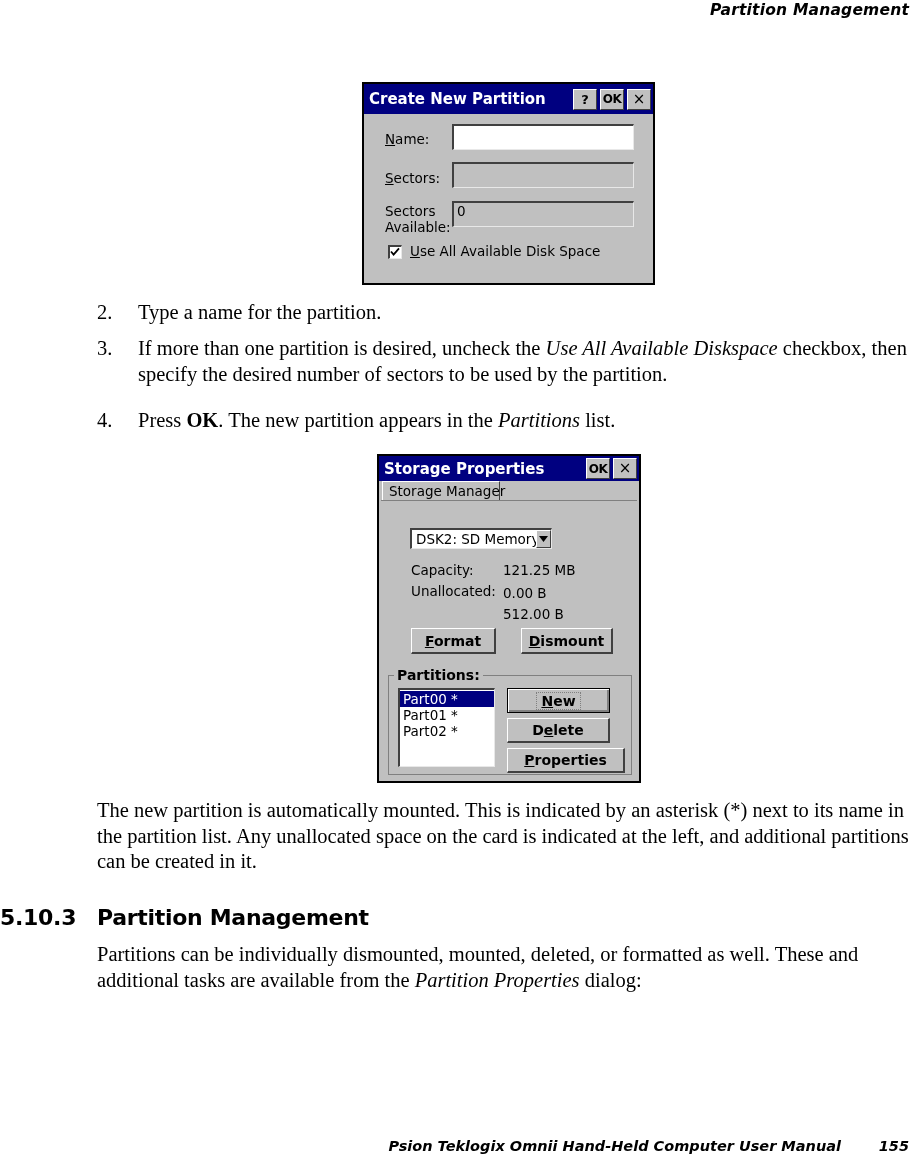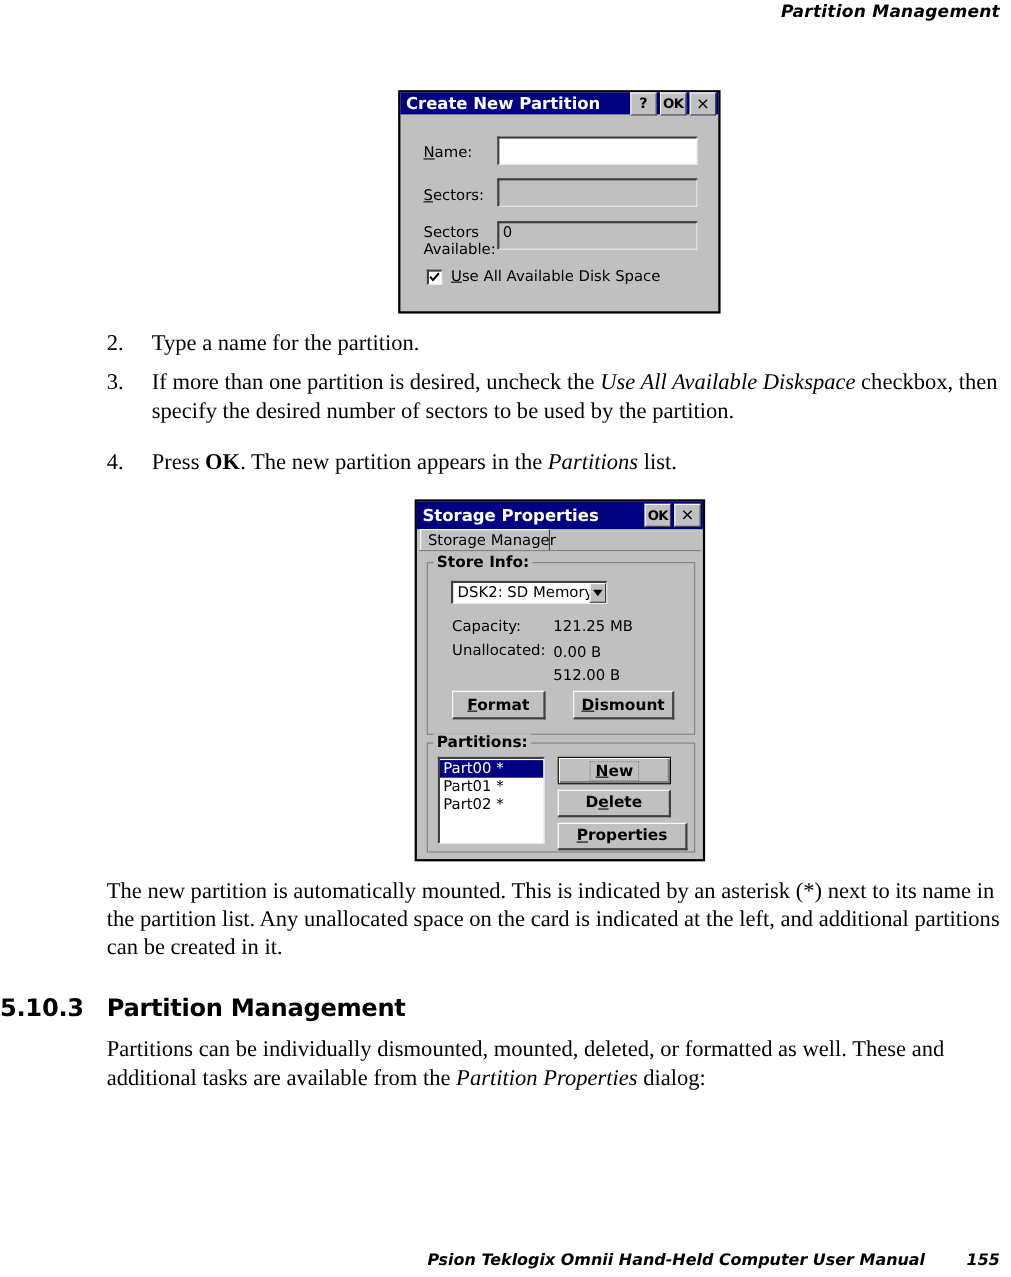--- a/index.html
+++ b/index.html
@@ -98,21 +98,21 @@
   .ce-dialog {
     position: absolute;
     background: #c0c0c0;
     border: 2px solid #000000;
     box-sizing: border-box;
     font-family: "DejaVu Sans", sans-serif;
     font-size: 13px;
     color: #000000;
   }
   .ce-titlebar {
-    height: 20px;
+    height: 30px;
     background: #000080;
     display: flex;
     align-items: center;
     padding: 0 2px 0 5px;
     box-sizing: border-box;
   }
   .ce-title {
     flex: 1 1 auto;
     color: #ffffff;
     font-weight: bold;
@@ -355,23 +355,20 @@
 
   <div class="ce-titlebar" style="height:25px;">
     <span class="ce-title">Storage Properties</span>
     <span class="ce-tbtn ok">OK</span>
     <span class="ce-tbtn close">×</span>
   </div>
 
   <div class="ce-tabstrip" style="left:2px; top:43px; width:256px; height:1px;"></div>
   <div class="ce-tab" style="left:3px; top:25px; width:118px; height:19px;">Storage Manager</div>
 
-  <div class="ce-group" style="left:9px; top:55px; width:244px; height:157px;">
-    <span class="grp-legend">Store Info:</span>
-  </div>
 
   <div class="ce-combo" style="left:31px; top:72px; width:142px; height:21px;">
     <span class="combo-text">DSK2: SD Memory Car</span>
     <span class="combo-arrow">
       <svg width="9" height="6" viewBox="0 0 9 6">
         <path d="M0 0 L9 0 L4.5 6 Z" fill="#000"></path>
       </svg>
     </span>
   </div>
 

